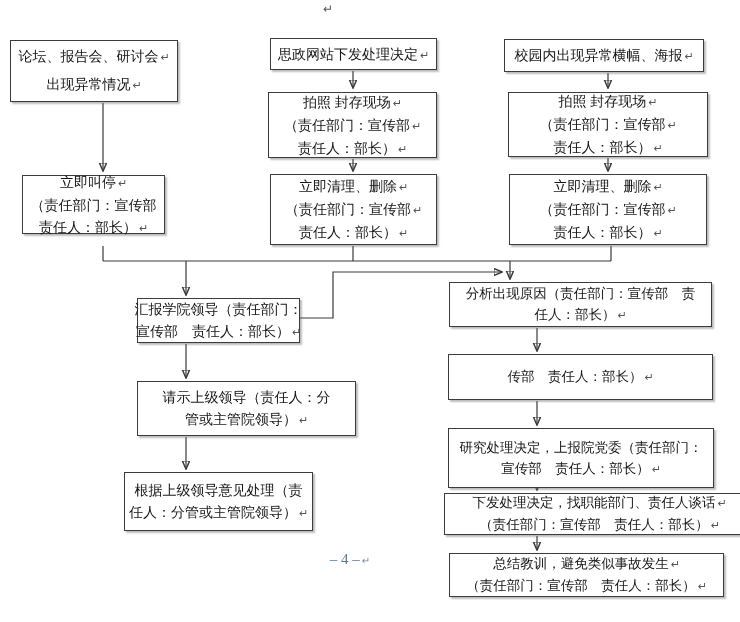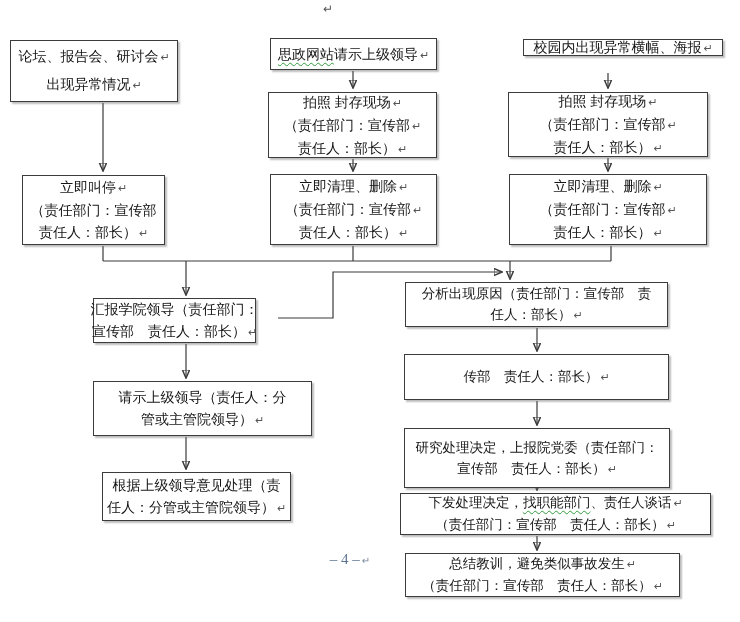--- a/index.html
+++ b/index.html
@@ -9,25 +9,25 @@
     overflow:hidden;
   }
   #connectors { position:absolute; left:0; top:0; width:740px; height:622px; }
   #connectors path { stroke:#3a3a3a; stroke-width:1.2; fill:none; }
   .box {
     position:absolute; box-sizing:border-box; background:#fff;
     border:1.5px solid #3c3c3c; box-shadow:2px 2px 1.5px rgba(110,110,110,0.45);
     display:flex; flex-direction:column; justify-content:center; align-items:center;
     text-align:center; font-size:14px; line-height:22px; white-space:nowrap;
   }
-  .box.thin { border-width:1px; }
+  .box.thin { border-width:1px;margin-left:44px; }
   .box.small { font-size:13.5px; line-height:21px; }
   #box-forum { line-height:27px; }
   .wavy {
-    text-decoration:underline; text-decoration-style:wavy;
+    text-decoration-style:wavy;
     text-decoration-color:#2e9e3a; text-decoration-thickness:1px;
     text-underline-offset:3px;
   }
   .pilcrow { color:#555; font-size:11px; margin-left:2px; }
   #top-mark { position:absolute; left:323px; top:2px; color:#555; font-size:12px; }
   #footer {
     position:absolute; left:300px; top:551px; width:100px; text-align:center;
     font-family:"Liberation Serif", serif; font-size:15px; color:#5d7490;
   }
   #footer .pilcrow { font-size:10px; color:#7a8aa0; }
@@ -63,38 +63,38 @@
     <path d="M537,401 V424" marker-end="url(#ah)"></path>
     <path d="M537,473 V489" marker-end="url(#ah)"></path>
     <path d="M537,536 V549" marker-end="url(#ah)"></path>
   </svg>
 
   <div class="box" id="box-forum" style="left:10px;top:40px;width:168px;height:62px">
       <div class="line"><span>论坛、报告会、研讨会</span><span class="pilcrow">↵</span></div>
       <div class="line"><span>出现异常情况</span><span class="pilcrow">↵</span></div>
     </div>
   <div class="box" style="left:270px;top:38px;width:167px;height:32px">
-      <div class="line"><span class="wavy">思政网站</span><span>请示上级领导</span><span class="pilcrow">↵</span></div>
+      <div class="line"><span class="wavy">思政网站</span><span>下发处理决定</span><span class="pilcrow">↵</span></div>
     </div>
-  <div class="box" style="left:523px;top:39px;width:200px;height:17px">
+  <div class="box" style="left:504px;top:39px;width:200px;height:33px">
       <div class="line"><span>校园内出现异常横幅、海报</span><span class="pilcrow">↵</span></div>
     </div>
 
   <div class="box" style="left:268px;top:92px;width:169px;height:66px">
       <div class="line"><span>拍照 封存现场</span><span class="pilcrow">↵</span></div>
       <div class="line"><span>（责任部门：宣传部</span><span class="pilcrow">↵</span></div>
       <div class="line"><span>责任人：部长）</span><span class="pilcrow">↵</span></div>
     </div>
   <div class="box" style="left:508px;top:92px;width:200px;height:65px">
       <div class="line"><span>拍照 封存现场</span><span class="pilcrow">↵</span></div>
       <div class="line"><span>（责任部门：宣传部</span><span class="pilcrow">↵</span></div>
       <div class="line"><span>责任人：部长）</span><span class="pilcrow">↵</span></div>
     </div>
 
-  <div class="box" style="left:22px;top:175px;width:143px;height:70px">
+  <div class="box" style="left:22px;top:175px;width:143px;height:59px">
       <div class="line"><span>立即叫停</span><span class="pilcrow">↵</span></div>
       <div class="line"><span>（责任部门：宣传部</span></div>
       <div class="line"><span>责任人：部长）</span><span class="pilcrow">↵</span></div>
     </div>
   <div class="box" style="left:270px;top:174px;width:167px;height:71px">
       <div class="line"><span>立即清理、删除</span><span class="pilcrow">↵</span></div>
       <div class="line"><span>（责任部门：宣传部</span><span class="pilcrow">↵</span></div>
       <div class="line"><span>责任人：部长）</span><span class="pilcrow">↵</span></div>
     </div>
   <div class="box" style="left:509px;top:174px;width:198px;height:71px">
@@ -104,21 +104,21 @@
     </div>
 
   <div class="box thin" style="left:93px;top:298px;width:163px;height:45px">
       <div class="line"><span>汇报学院领导（责任部门：</span></div>
       <div class="line"><span>宣传部　责任人：部长）</span><span class="pilcrow">↵</span></div>
     </div>
   <div class="box thin" style="left:93px;top:381px;width:219px;height:55px">
       <div class="line"><span>请示上级领导（责任人：分</span></div>
       <div class="line"><span>管或主管院领导）</span><span class="pilcrow">↵</span></div>
     </div>
-  <div class="box thin" style="left:102px;top:472px;width:189px;height:49px">
+  <div class="box thin" style="left:80px;top:472px;width:189px;height:59px">
       <div class="line"><span>根据上级领导意见处理（责</span></div>
       <div class="line"><span>任人：分管或主管院领导）</span><span class="pilcrow">↵</span></div>
     </div>
 
   <div class="box thin small" style="left:405px;top:282px;width:263px;height:45px">
       <div class="line"><span>分析出现原因（责任部门：宣传部　责</span></div>
       <div class="line"><span>任人：部长）</span><span class="pilcrow">↵</span></div>
     </div>
   <div class="box thin small" style="left:404px;top:354px;width:265px;height:46px">
       <div class="line"><span>传部　责任人：部长）</span><span class="pilcrow">↵</span></div>

